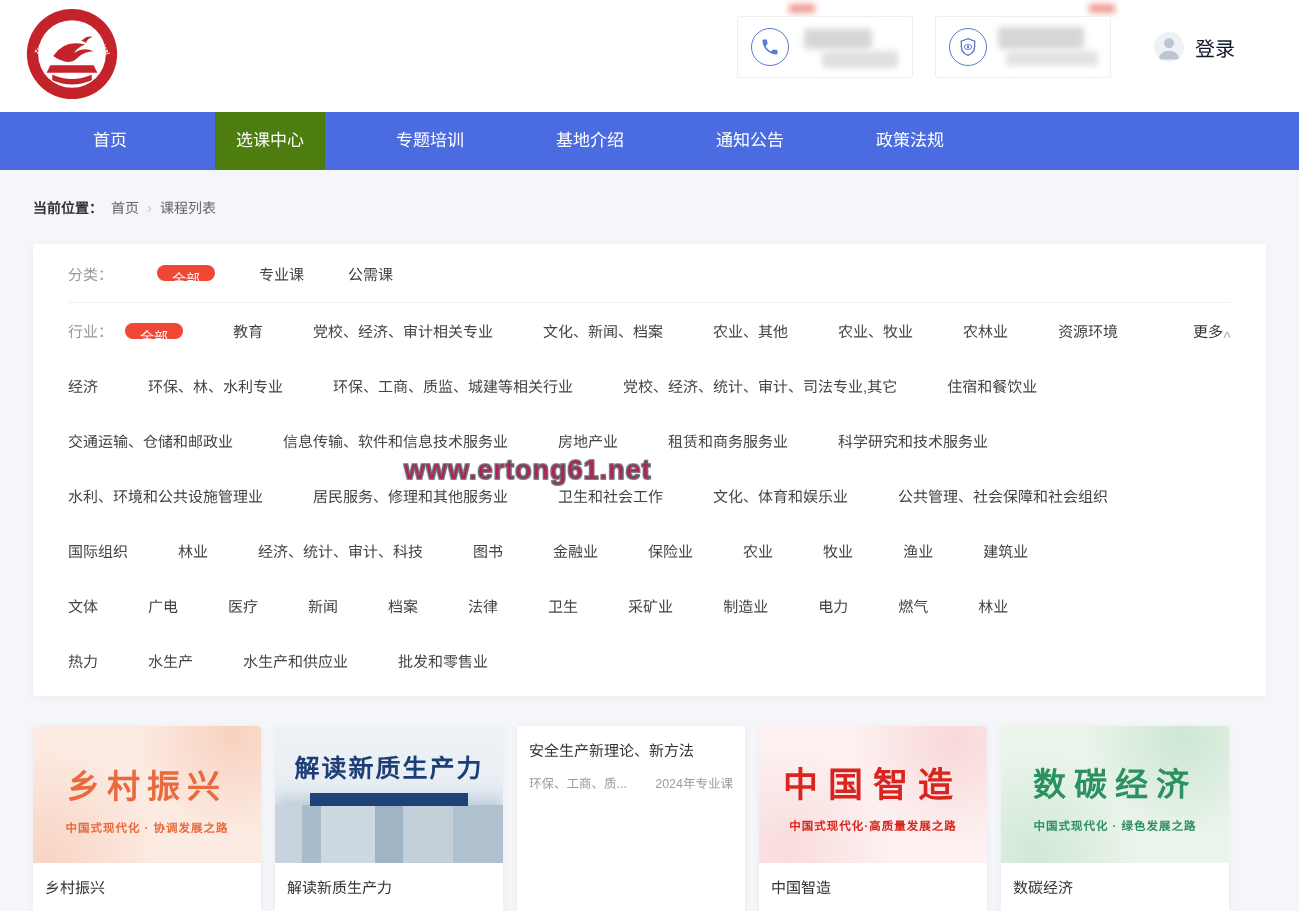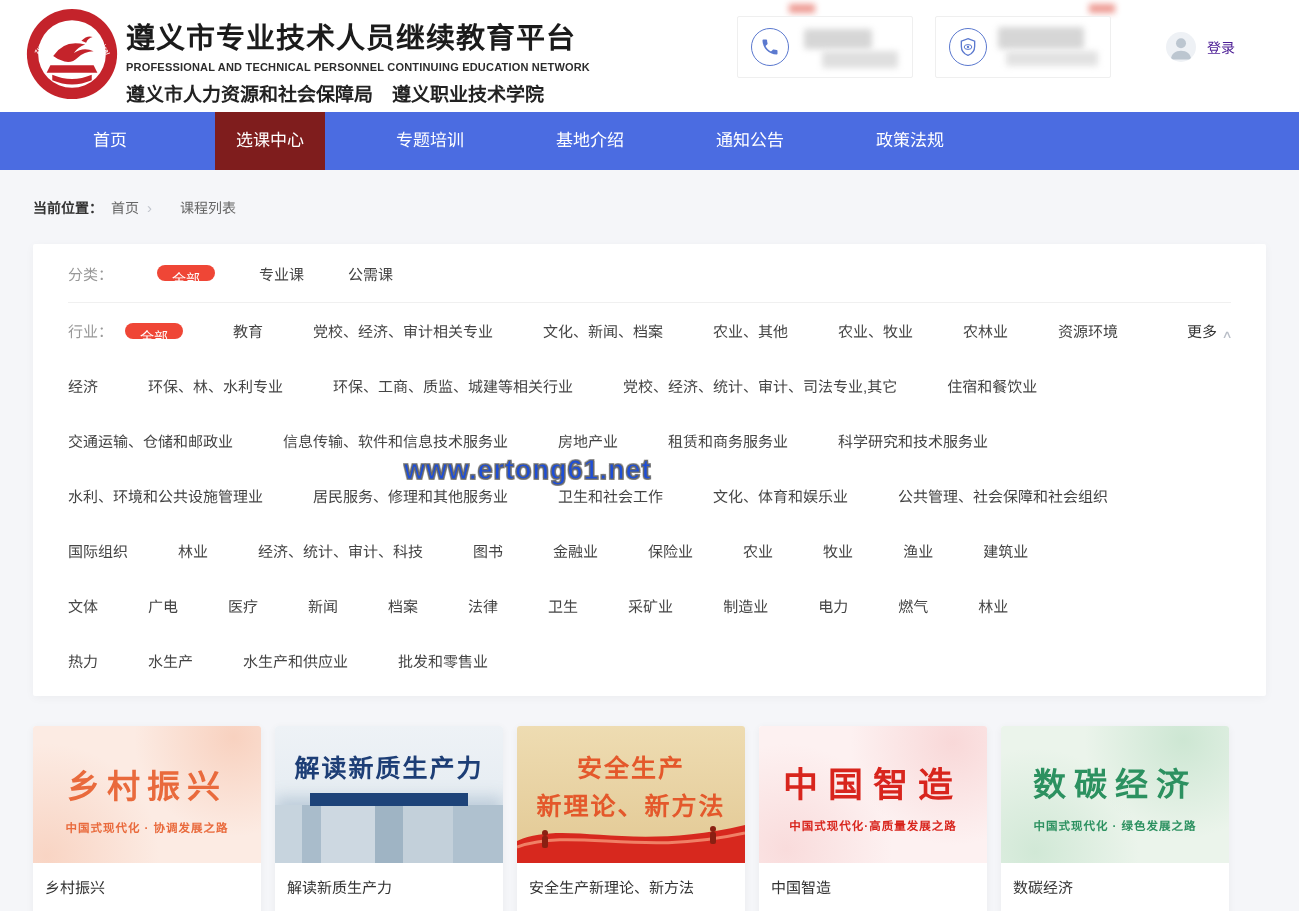--- a/index.html
+++ b/index.html
@@ -25,53 +25,53 @@
   .blur-block { position:absolute; background:#d6d6d6; filter:blur(3px); border-radius:2px; }
   .blur-b1a { left:66px; top:12px; width:68px; height:20px; }
   .blur-b1b { left:84px; top:34px; width:76px; height:17px; background:#dfdfdf; }
   .blur-b2a { left:62px; top:10px; width:86px; height:22px; }
   .blur-b2b { left:70px; top:34px; width:92px; height:15px; background:#e2e2e2; }
   .red-smudge { position:absolute; top:4px; width:26px; height:9px; background:#e2574a; filter:blur(3px); opacity:.6; }
   .rs1 { left:789px; } .rs2 { left:1089px; }
 
   .login { position:absolute; right:64px; top:32px; display:flex; align-items:center; gap:11px; cursor:pointer; }
   .avatar { width:30px; height:30px; border-radius:50%; background:#eef1f5; overflow:hidden; }
-  .login-label { font-size:14px; color:#4c1d95; }
+  .login-label { font-size:20px; color:#0f172a; }
 
   
   .nav { width:100%; height:58px; background:#4b6ce1; display:flex; padding-left:55px; column-gap:50px; }
   .nav-item { width:110px; height:58px; line-height:58px; text-align:center; color:#fff;
     font-size:17px; cursor:pointer; }
-  .nav-active { background:#7f1d1d; }
+  .nav-active { background:#4d7c0f; }
 
   
   .breadcrumb { margin:27px 0 0 33px; font-size:14px; color:#666; display:flex; align-items:center; gap:8px; }
   .bc-prefix { color:#333; font-weight:bold; }
   .bc-link { color:#666; cursor:pointer; }
   .bc-sep { color:#c0c4cc; font-size:15px; }
-  .bc-current { color:#666;margin-left:20px; }
+  .bc-current { color:#666; }
 
   
   .filter-card { margin:27px 33px 0; background:#fff; padding:0 35px 8px;
     box-shadow:0 2px 10px rgba(0,0,0,.04); border-radius:2px; position:relative; }
   .flt-label { color:#999; font-size:15px; }
   .leadgroup { display:flex; align-items:center; gap:12px; }
   .pill { background:#ef4636; color:#fff; font-size:14px; height:16px; line-height:28px;
     padding:0 15px; border-radius:14px; cursor:pointer; }
   .opt { color:#454545; font-size:15px; cursor:pointer; white-space:nowrap; }
   .cat-row { display:flex; align-items:center; height:58px; column-gap:44px; }
   .flt-divider { border-top:1px solid #f0f0f0; }
   .ind-row { display:flex; align-items:center; height:55px; column-gap:50px; }
-  .more-btn { margin-left:auto; display:flex; align-items:flex-end; gap:6px; cursor:pointer;
+  .more-btn { margin-left:auto; display:flex; align-items:flex-end; cursor:pointer;
     color:#333; font-size:15px; }
   .caret { color:#b9bec7; font-size:11px; transform:scaleX(1.4); }
 
   
   .watermark { position:absolute; left:404px; top:455px; font-size:27px; font-weight:bold;
-    letter-spacing:1px; color:#1d4ed8; -webkit-text-stroke:1.2px #6a6a6a;
+    letter-spacing:1px; color:#be185d; -webkit-text-stroke:1.2px #6a6a6a;
     text-shadow:1px 1px 0 #9a9a9a, -1px -1px 0 #bdbdbd, 1px -1px 0 #b5b5b5, -1px 1px 0 #b5b5b5;
     z-index:5; pointer-events:none; }
 
   
   .cards-row { margin:30px 33px 0; display:flex; column-gap:14px; }
   .course-card { width:228px; background:#fff; border-radius:3px; overflow:hidden; cursor:pointer;
     box-shadow:0 2px 8px rgba(0,0,0,.05); }
   .banner { position:relative; height:137px; text-align:center; overflow:hidden; }
   .banner-title { position:relative; font-weight:bold; z-index:2; }
   .banner-subtitle { position:relative; font-weight:bold; z-index:2; }
@@ -122,25 +122,20 @@
       </defs>
     <text font-size="6.4" fill="#ffffff" font-weight="bold">
       <textPath href="#arcTop" startOffset="4">Zunyi Vocational and Technical College</textPath>
     </text>
     <path d="M30,52 Q42,34 64,40 Q56,43 52,49 Q62,42 73,47 Q63,47 56,54 Q50,60 42,58 Q35,56 30,52 Z" fill="#c4232b"></path>
     <path d="M60,36 q6,-6 12,-4 q-5,1 -7,6 Z" fill="#c4232b"></path>
     <path d="M27,62 L73,62 L77,70 L23,70 Z" fill="#c4232b"></path>
     <path d="M29,72 Q50,81 71,72 L71,78 Q50,87 29,78 Z" fill="#c4232b"></path>
   </svg>
 
-  <div class="brand">
-    <div class="brand-title">遵义市专业技术人员继续教育平台</div>
-    <div class="brand-sub">PROFESSIONAL AND TECHNICAL PERSONNEL CONTINUING EDUCATION NETWORK</div>
-    <div class="brand-org">遵义市人力资源和社会保障局　遵义职业技术学院</div>
-  </div>
 
   <div class="red-smudge rs1"></div>
   <div class="red-smudge rs2"></div>
 
   <div class="contact-box b1">
     <span class="icon-circle">
       <svg width="20" height="20" viewBox="0 0 24 24">
           <path fill="#5b79cf" d="M6.62 10.79c1.44 2.83 3.76 5.14 6.59 6.59l2.2-2.2c.27-.27.67-.36 1.02-.24 1.12.37 2.33.57 3.57.57.55 0 1 .45 1 1V20c0 .55-.45 1-1 1-9.39 0-17-7.61-17-17 0-.55.45-1 1-1h3.5c.55 0 1 .45 1 1 0 1.25.2 2.45.57 3.57.11.35.03.74-.25 1.02l-2.2 2.2z"></path>
         </svg>
     </span>
@@ -297,32 +292,20 @@
       </div>
       <div class="course-info">
         <div class="course-title">解读新质生产力</div>
         <div class="course-tags">
           <span>环保、工商、质...</span>
           <span>2024年专业课</span>
         </div>
       </div>
     </div>
     <div class="course-card">
-      <div class="banner theme-gold">
-        <div class="banner-title">安全生产
-新理论、新方法</div>
-        <svg class="wave-svg" viewBox="0 0 228 56" preserveAspectRatio="none">
-          <path d="M0,34 C50,12 110,46 228,18 L228,56 L0,56 Z" fill="#d7281e"></path>
-          <path d="M0,40 C60,20 120,50 228,26" fill="none" stroke="#f08066" stroke-width="3"></path>
-          <circle cx="28" cy="26" r="3" fill="#8a2012"></circle>
-          <rect x="25" y="29" width="6" height="12" rx="2" fill="#8a2012"></rect>
-          <circle cx="196" cy="22" r="3" fill="#8a2012"></circle>
-          <rect x="193" y="25" width="6" height="12" rx="2" fill="#8a2012"></rect>
-        </svg>
-      </div>
       <div class="course-info">
         <div class="course-title">安全生产新理论、新方法</div>
         <div class="course-tags">
           <span>环保、工商、质...</span>
           <span>2024年专业课</span>
         </div>
       </div>
     </div>
     <div class="course-card">
       <div class="banner theme-pink">

